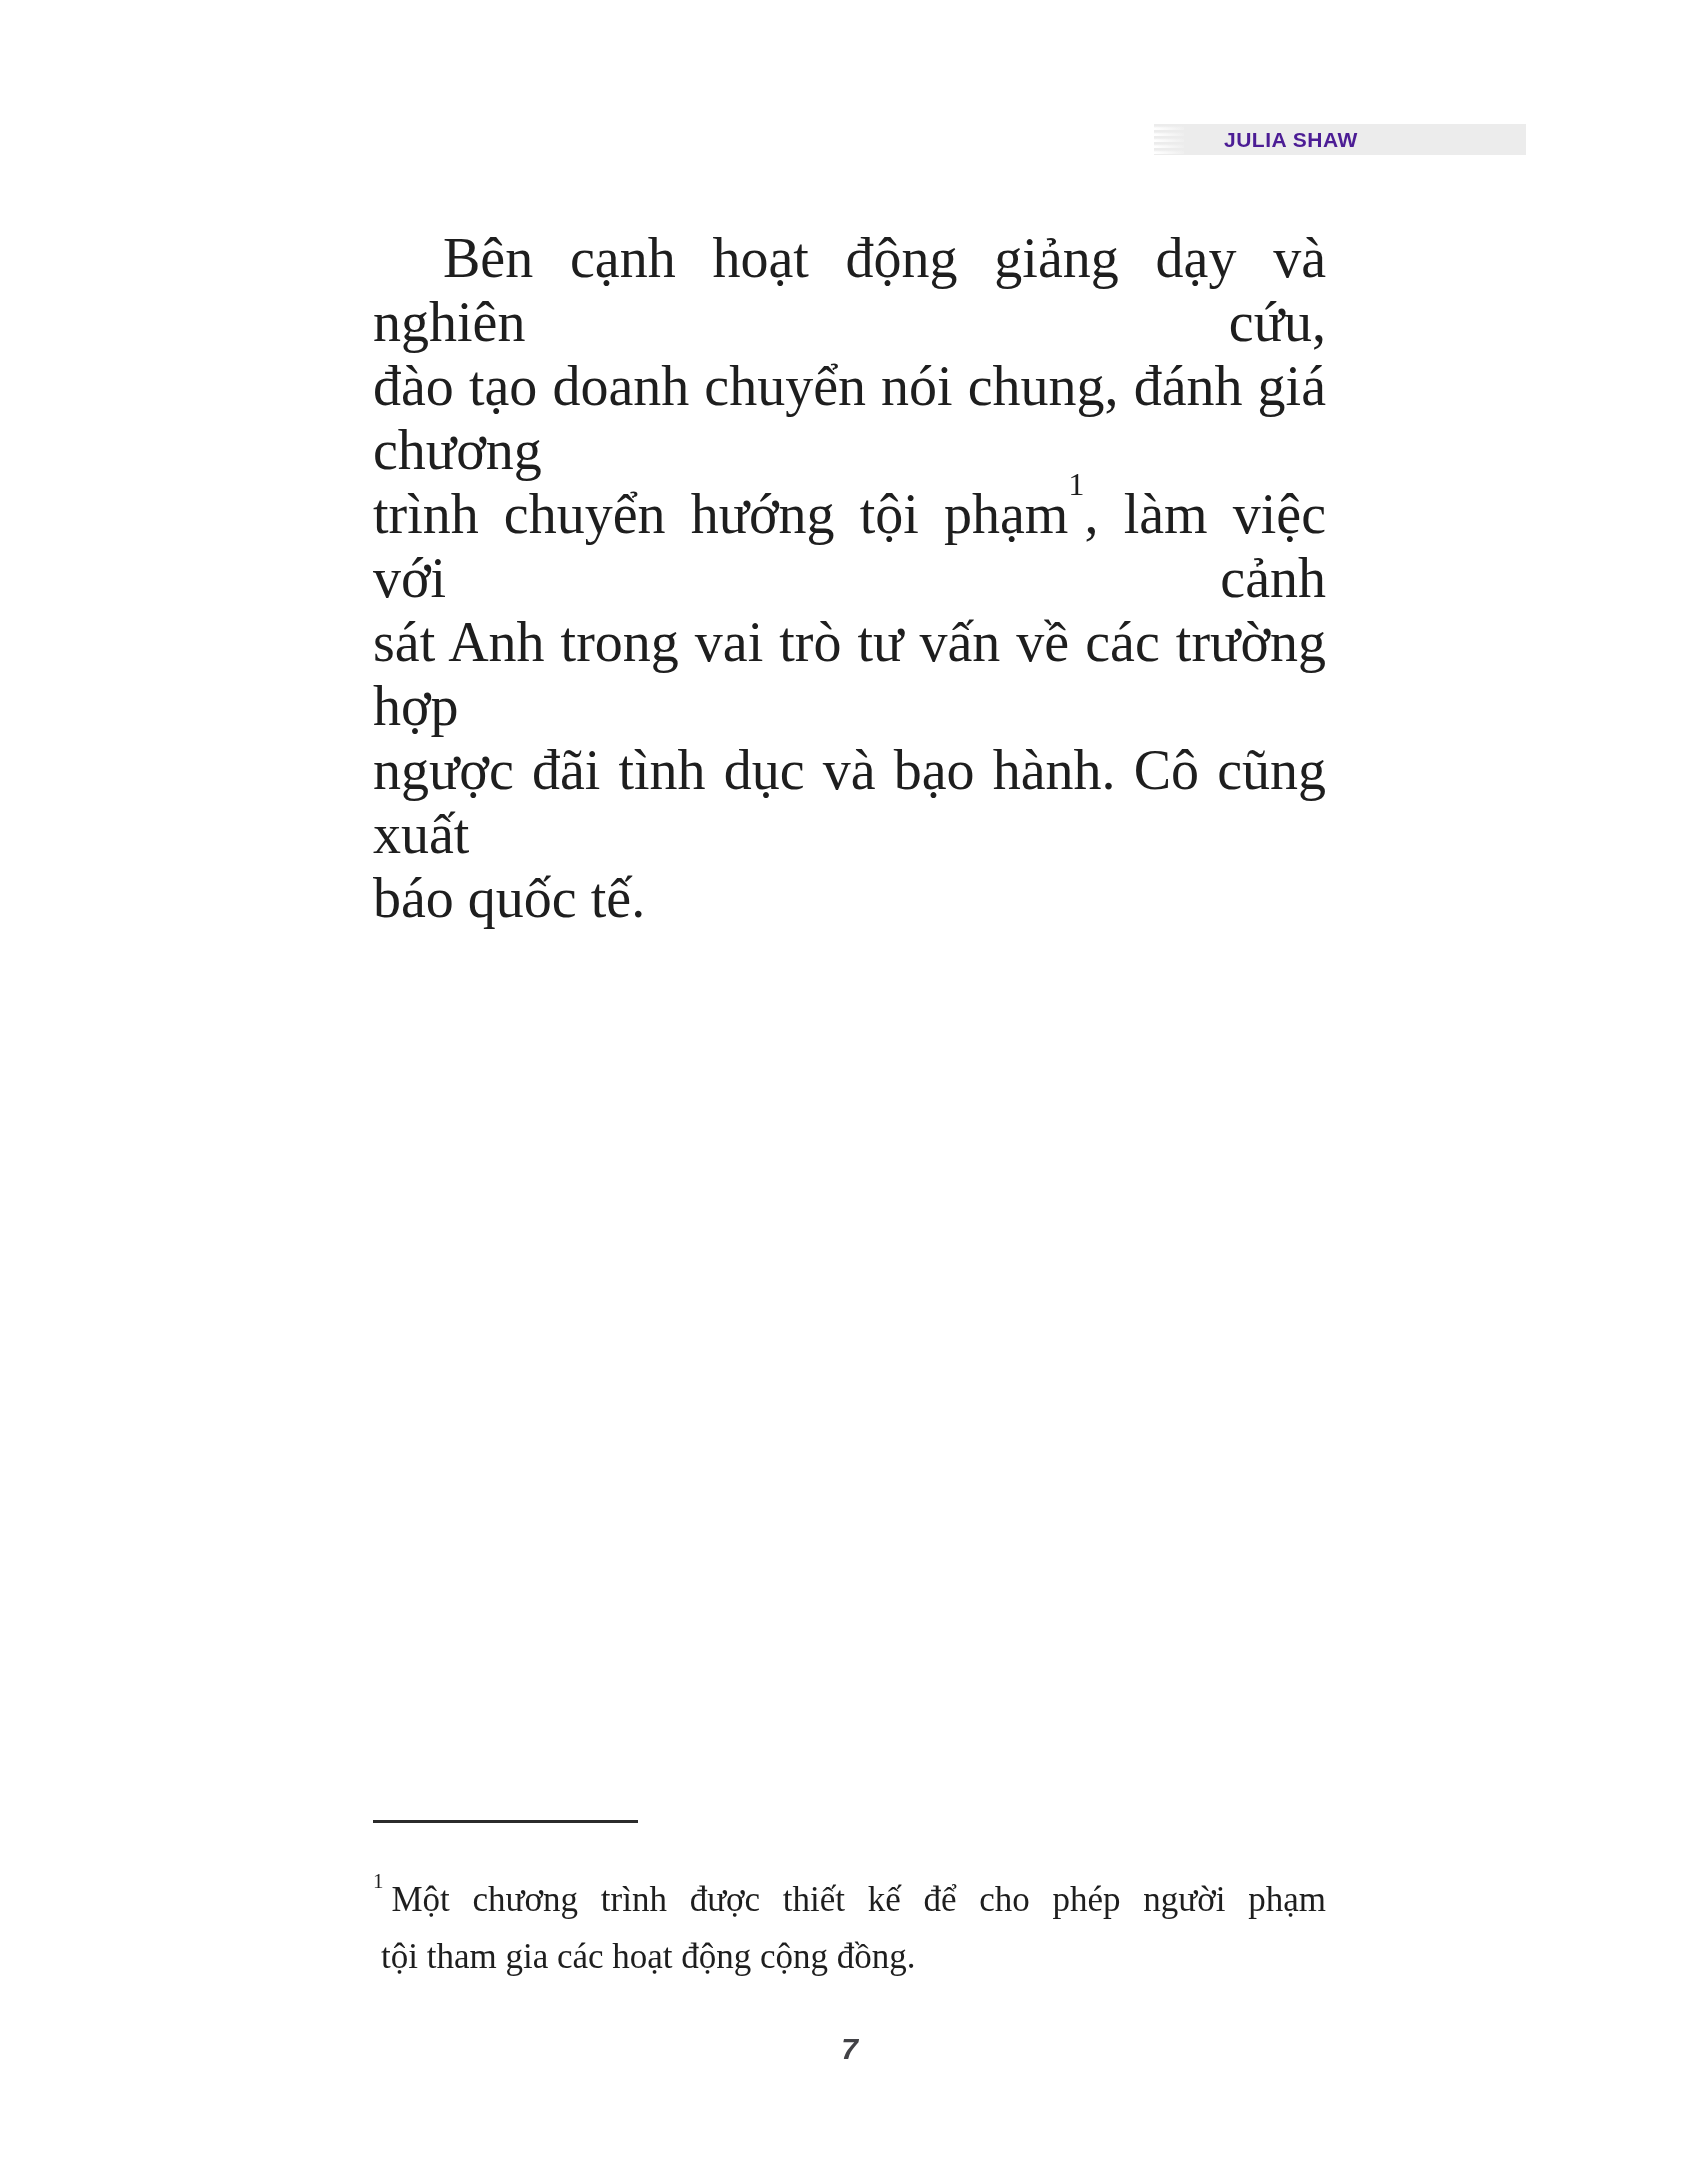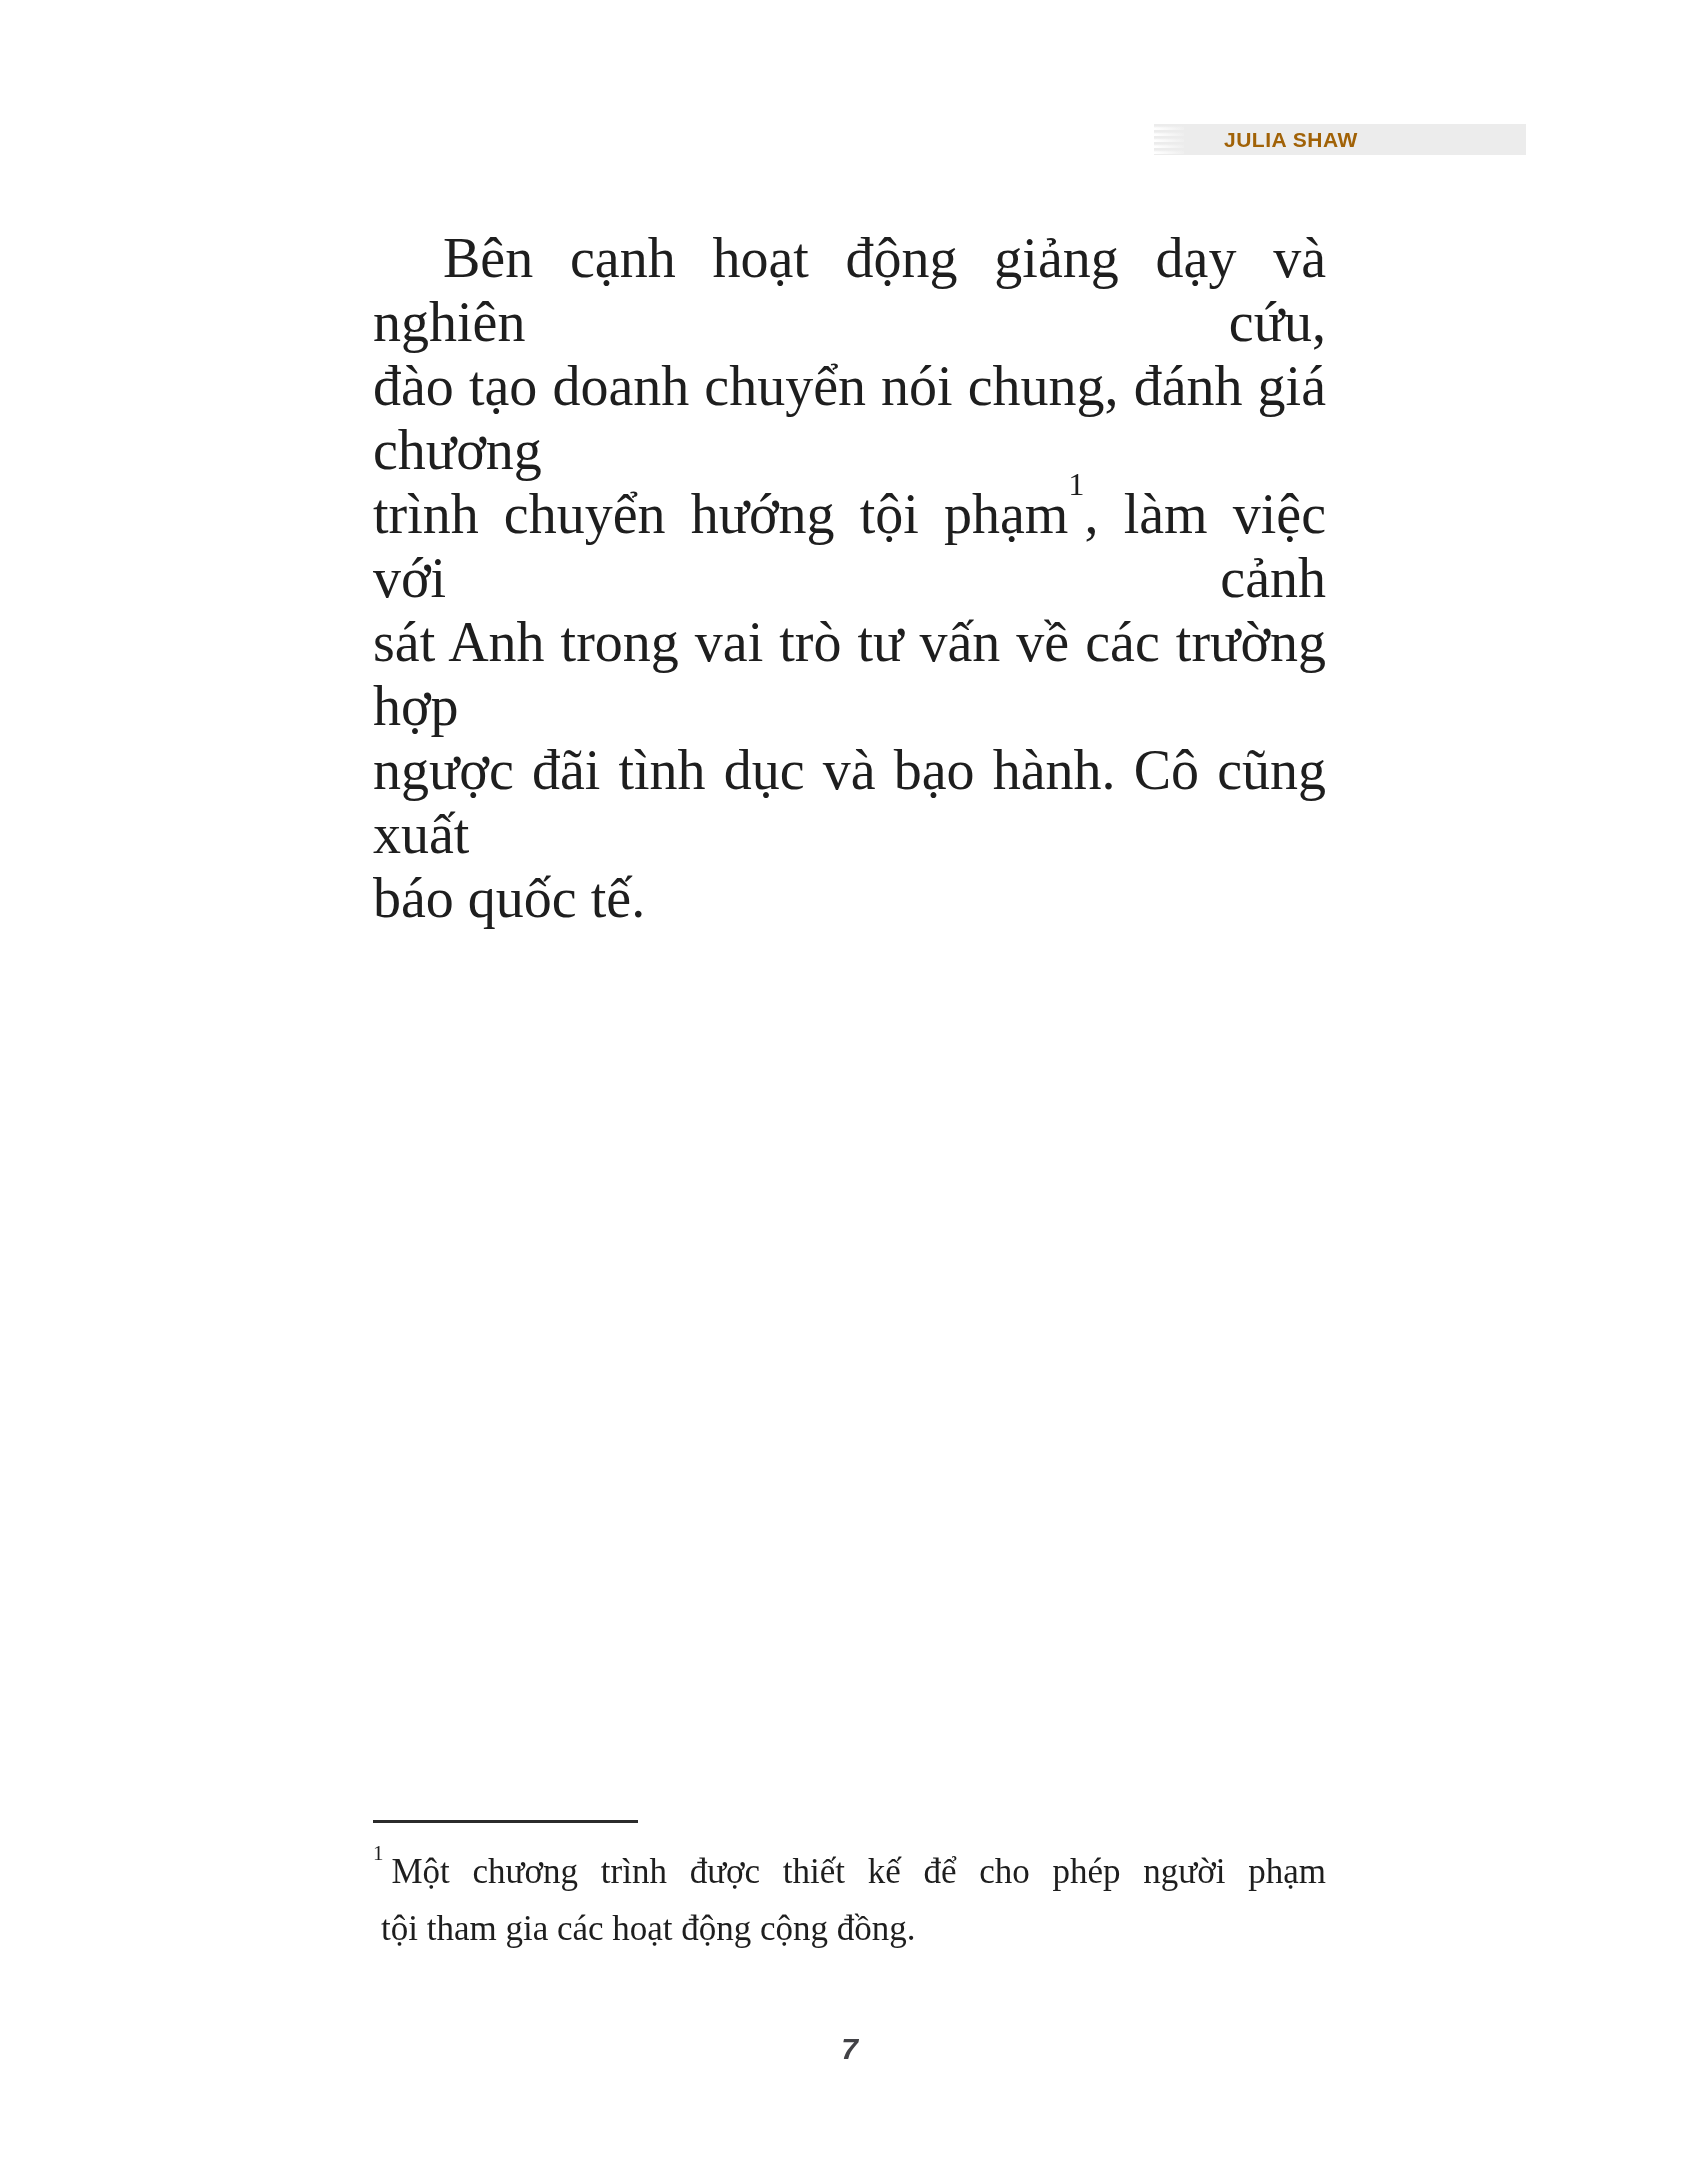--- a/index.html
+++ b/index.html
@@ -41,21 +41,21 @@
   }
   .header-title {
     position: absolute;
     left: 40px;
     top: 50%;
     transform: translateY(-50%);
     font-family: "Liberation Sans", sans-serif;
     font-weight: 700;
     font-size: 21px;
     letter-spacing: 0.5px;
-    color: #a16207;
+    color: #4c1d95;
     white-space: nowrap;
   }
 
   
   .body-text {
     position: absolute;
     left: 373px;
     top: 226px;
     width: 953px;
     font-size: 56px;
@@ -92,20 +92,21 @@
     position: absolute;
     left: 373px;
     top: 1843px;
     width: 953px;
     font-size: 35px;
     line-height: 57px;
   }
   .footnote .fline1 {
     text-align: justify;
     text-align-last: justify;
+    margin-top: 28px;
   }
   .footnote .fline2 {
     text-align: left;
     margin-left: 8px;
   }
   .footnote sup.fnmark {
     font-size: 60%;
     line-height: 0;
     position: relative;
     top: -0.5em;

